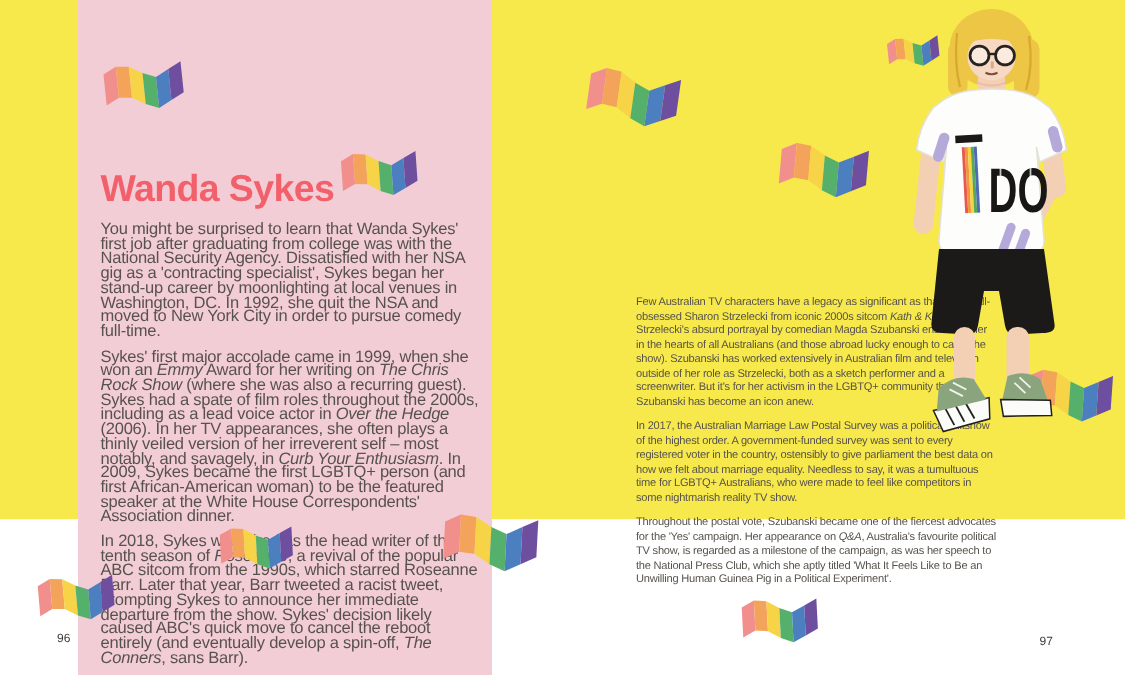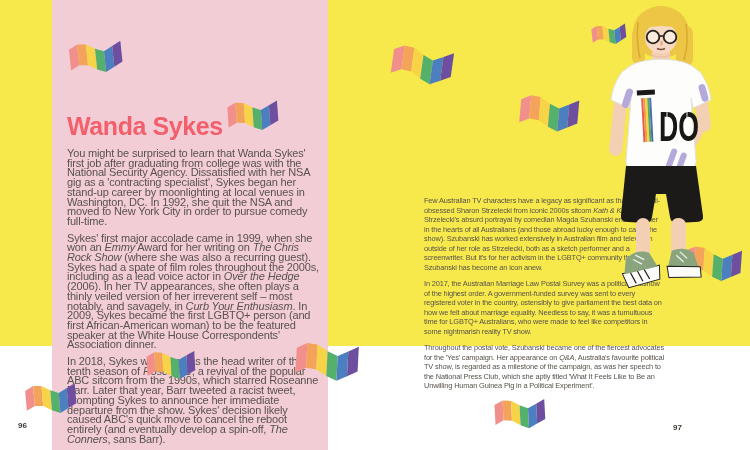--- a/index.html
+++ b/index.html
@@ -15,21 +15,21 @@
   #right-title{left:424px;top:158px;}
 
   
   .bodycol{position:absolute;color:var(--body_text,#57524c);}
   .bodycol p{margin:0 0 7px 0;}
   .bodycol em{font-style:italic;}
   #left-body{left:67px;top:149px;width:256px;font-size:11px;line-height:9.7px;letter-spacing:-0.15px;}
   #right-body{left:424px;top:196px;width:240px;font-size:7.4px;line-height:9.5px;letter-spacing:-0.15px;}
 
   
-  .pagenum{position:absolute;font-size:8px;font-weight:bold;color:var(--page_number,#3e3a34);}
+  .pagenum{position:absolute;font-size:8px;font-weight:normal;color:var(--page_number,#3e3a34);margin-left:20px;}
   #pagenum-left{left:18px;top:421px;}
   #pagenum-right{left:673px;top:423px;}
 
   
   .flag{position:absolute;overflow:visible;}
   .f1{left:70px;top:40px;width:52px;transform:rotate(-6deg);}
   .f2{left:228px;top:99px;width:50px;transform:rotate(-4deg);}
   .f3{left:147px;top:349px;width:48px;transform:rotate(-3deg);}
   .f4{left:296px;top:341px;width:62px;transform:rotate(3deg);}
   .f5{left:26px;top:382px;width:50px;transform:rotate(-5deg);}

